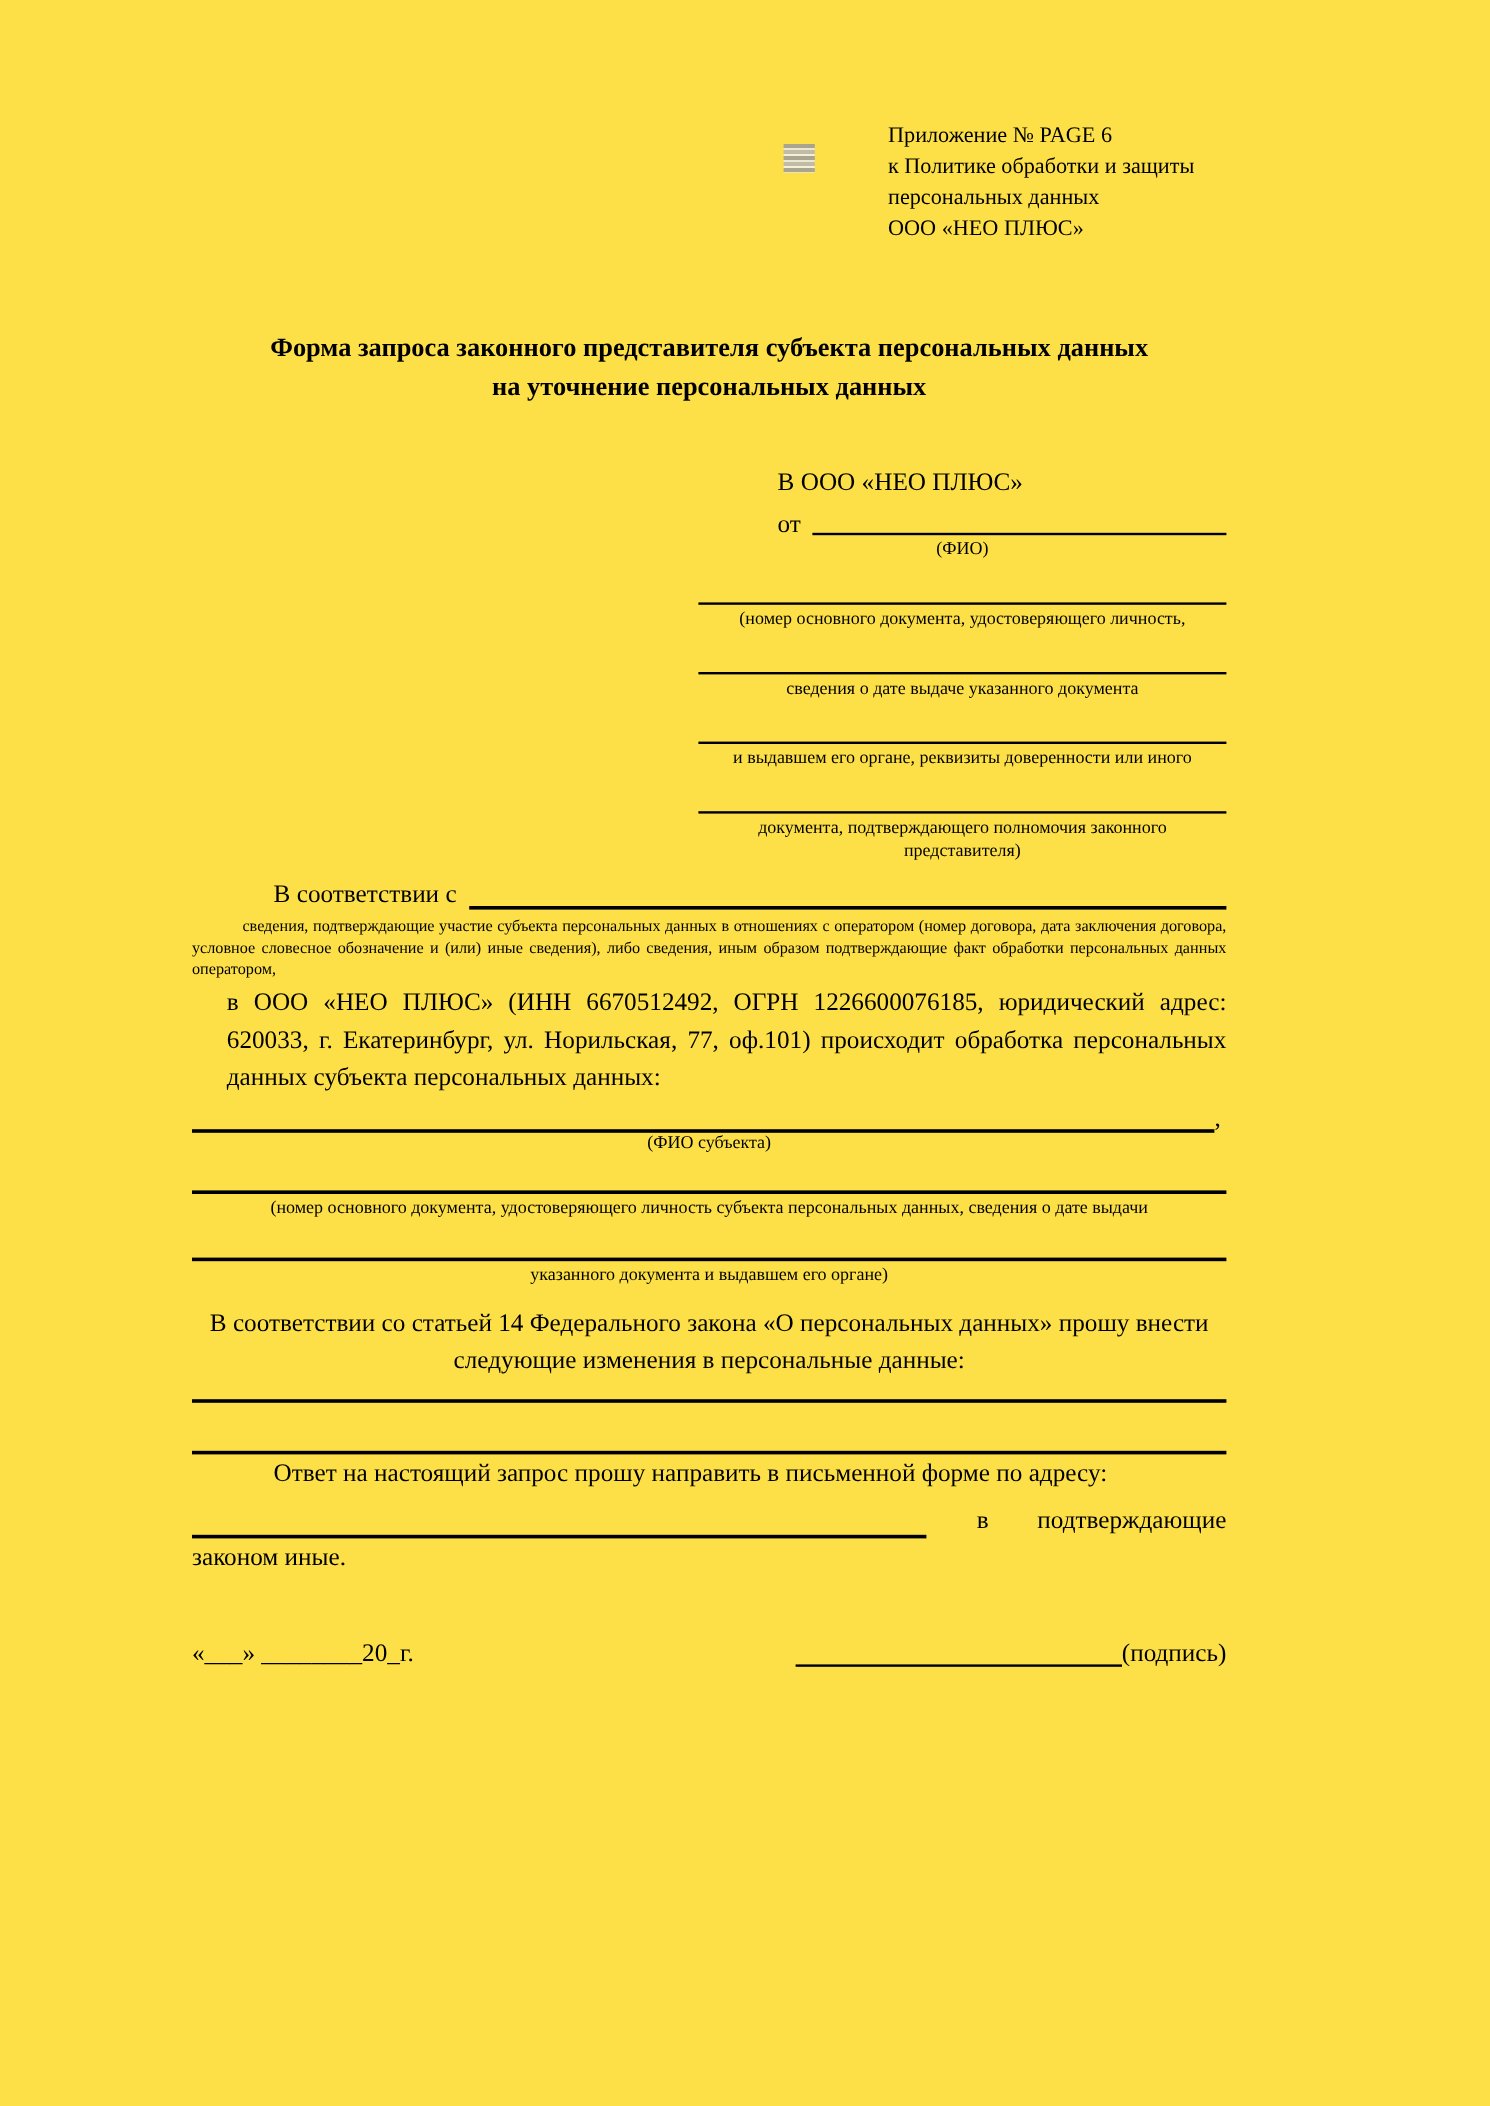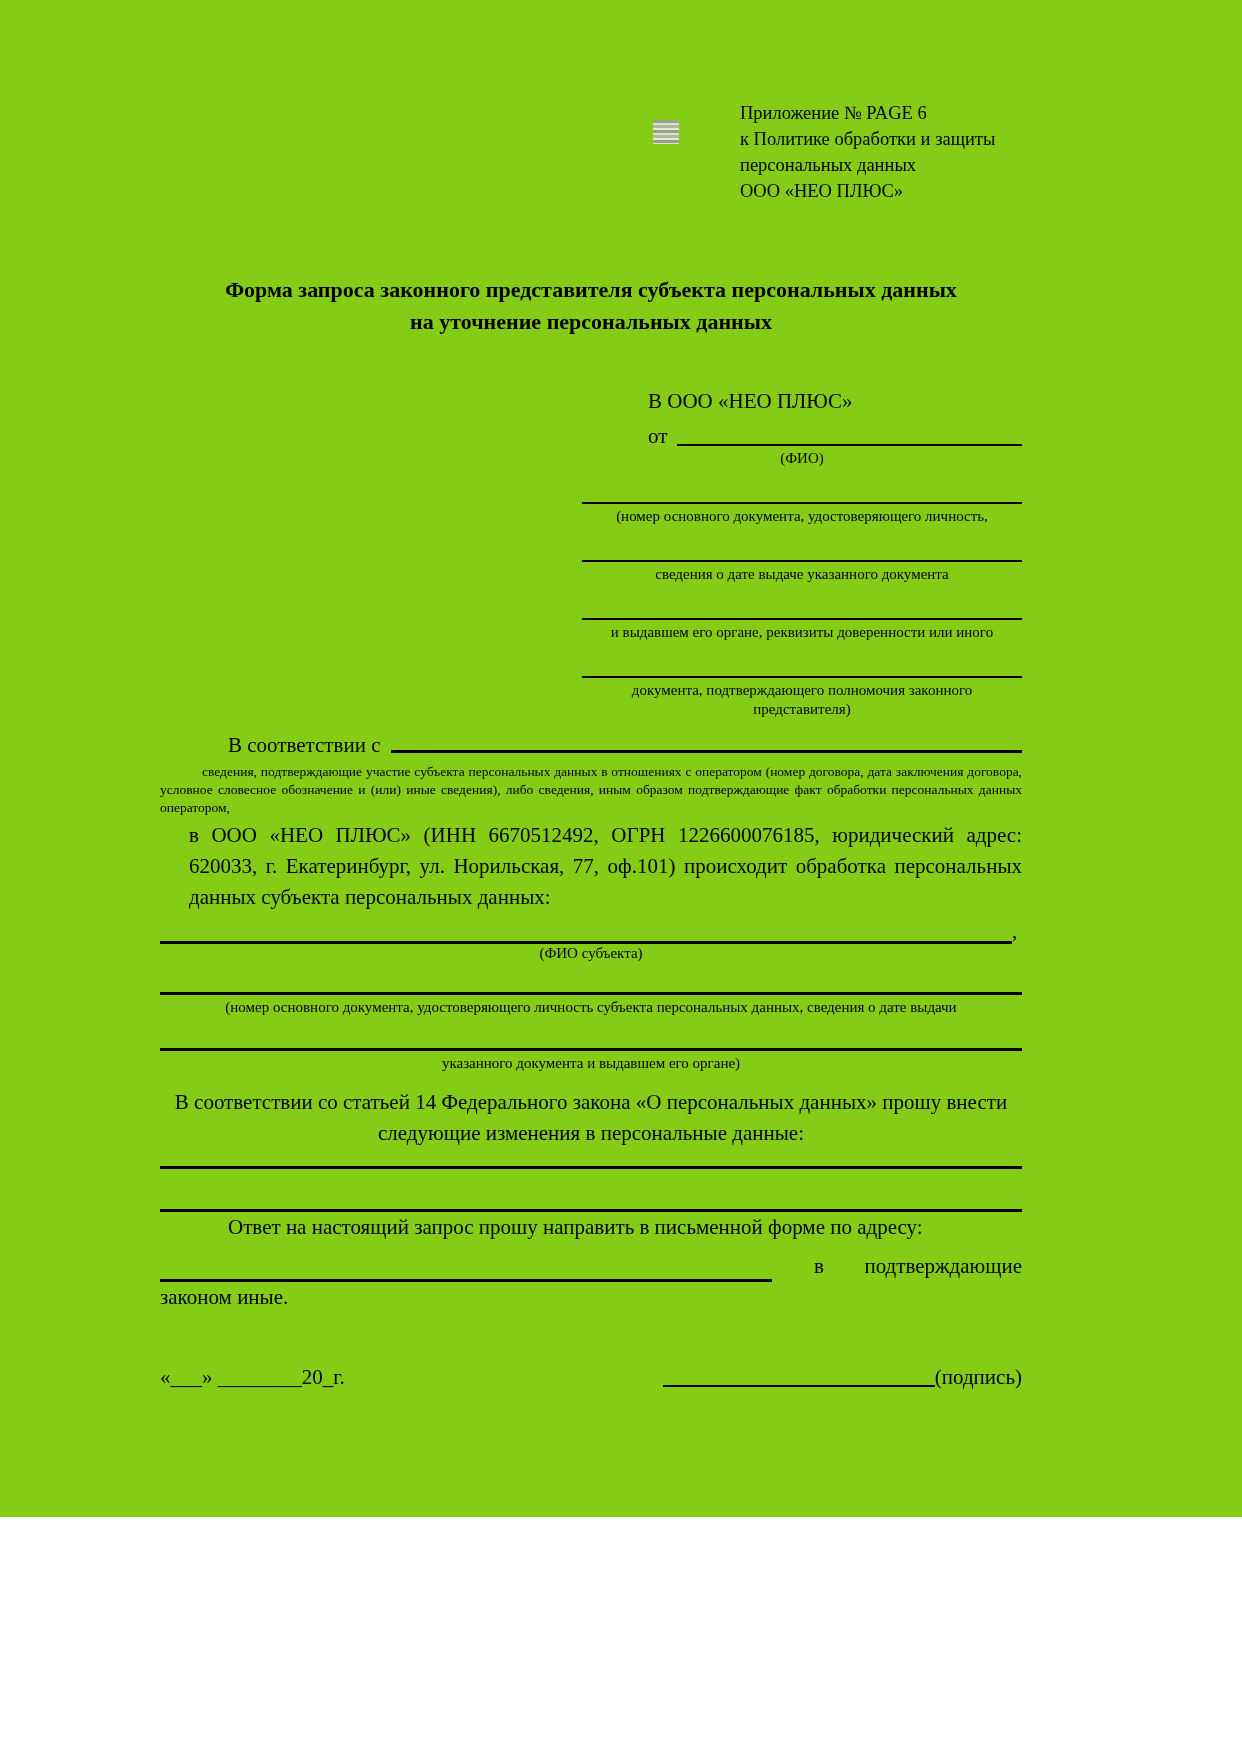--- a/index.html
+++ b/index.html
@@ -5,22 +5,22 @@
   * { margin: 0; padding: 0; box-sizing: border-box; }
   html, body { background: #ffffff; }
   body {
     width: 1242px;
     font-family: "Liberation Serif", "DejaVu Serif", serif;
     color: #000;
   }
   .page {
     position: relative;
     width: 1242px;
-    height: 1517px;
-    background: #84cc16;
+    height: 1755px;
+    background: #fde047;
     padding: 100px 220px 0 160px;
     overflow: hidden;
   }
 
   
   .artifact {
     position: absolute;
     left: 653px; top: 120px;
     width: 26px; height: 24px;
     background: repeating-linear-gradient(
@@ -65,21 +65,21 @@
   }
   .addressee .blank { height: 36px; border-bottom: 2px solid #000; margin-bottom: 3px; }
 
   .zapros-heading {
     text-align: center;
     font-size: 21px;
     margin-top: 32px;
     letter-spacing: .5px;
   }
 
-  .intro-line { display: flex; margin-top: 14px; font-size: 21px; }
+  .intro-line { display: flex; align-items: flex-end; margin-top: 14px; font-size: 21px; }
   .intro-line .intro-label { padding-left: 68px; }
   .intro-line .rule { flex: 1; margin-left: 10px; height: 20px; border-bottom-width: 3px; }
 
   .small-note {
     margin-top: 5px;
     font-size: 13.5px;
     line-height: 18px;
     text-align: justify;
     text-indent: 42px;
   }
@@ -117,21 +117,21 @@
 
   .law-term { font-size: 21px; line-height: 31px; }
 
   .signature-row {
     display: flex;
     justify-content: space-between;
     align-items: flex-end;
     margin-top: 52px;
     font-size: 21px;
   }
-  .signature-right { display: flex; align-items: flex-start; }
+  .signature-right { display: flex; align-items: center; }
   .signature-right .rule { width: 272px; height: 22px; }
 </style>
 </head>
 <body>
 
 <div class="page">
 
   <div class="artifact"></div>
 
   <div class="header-block">

